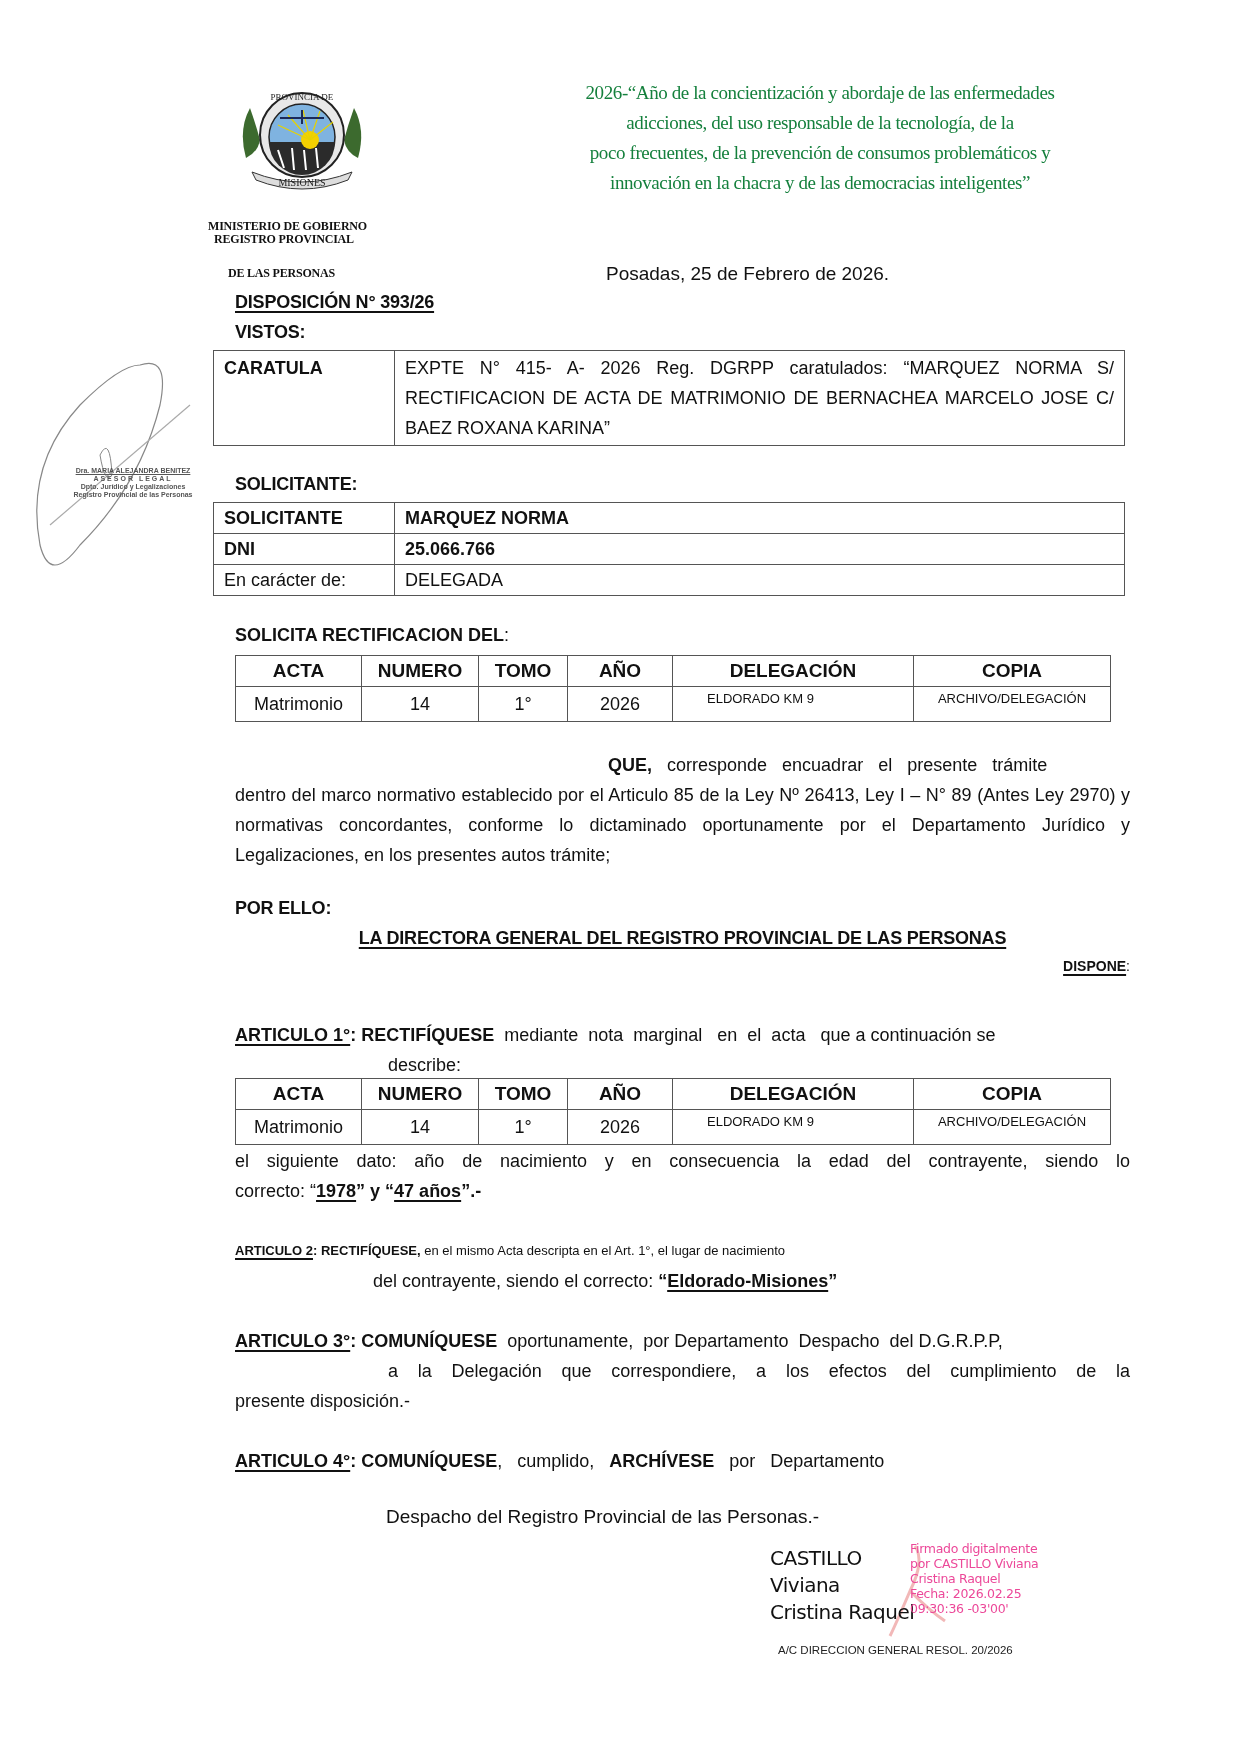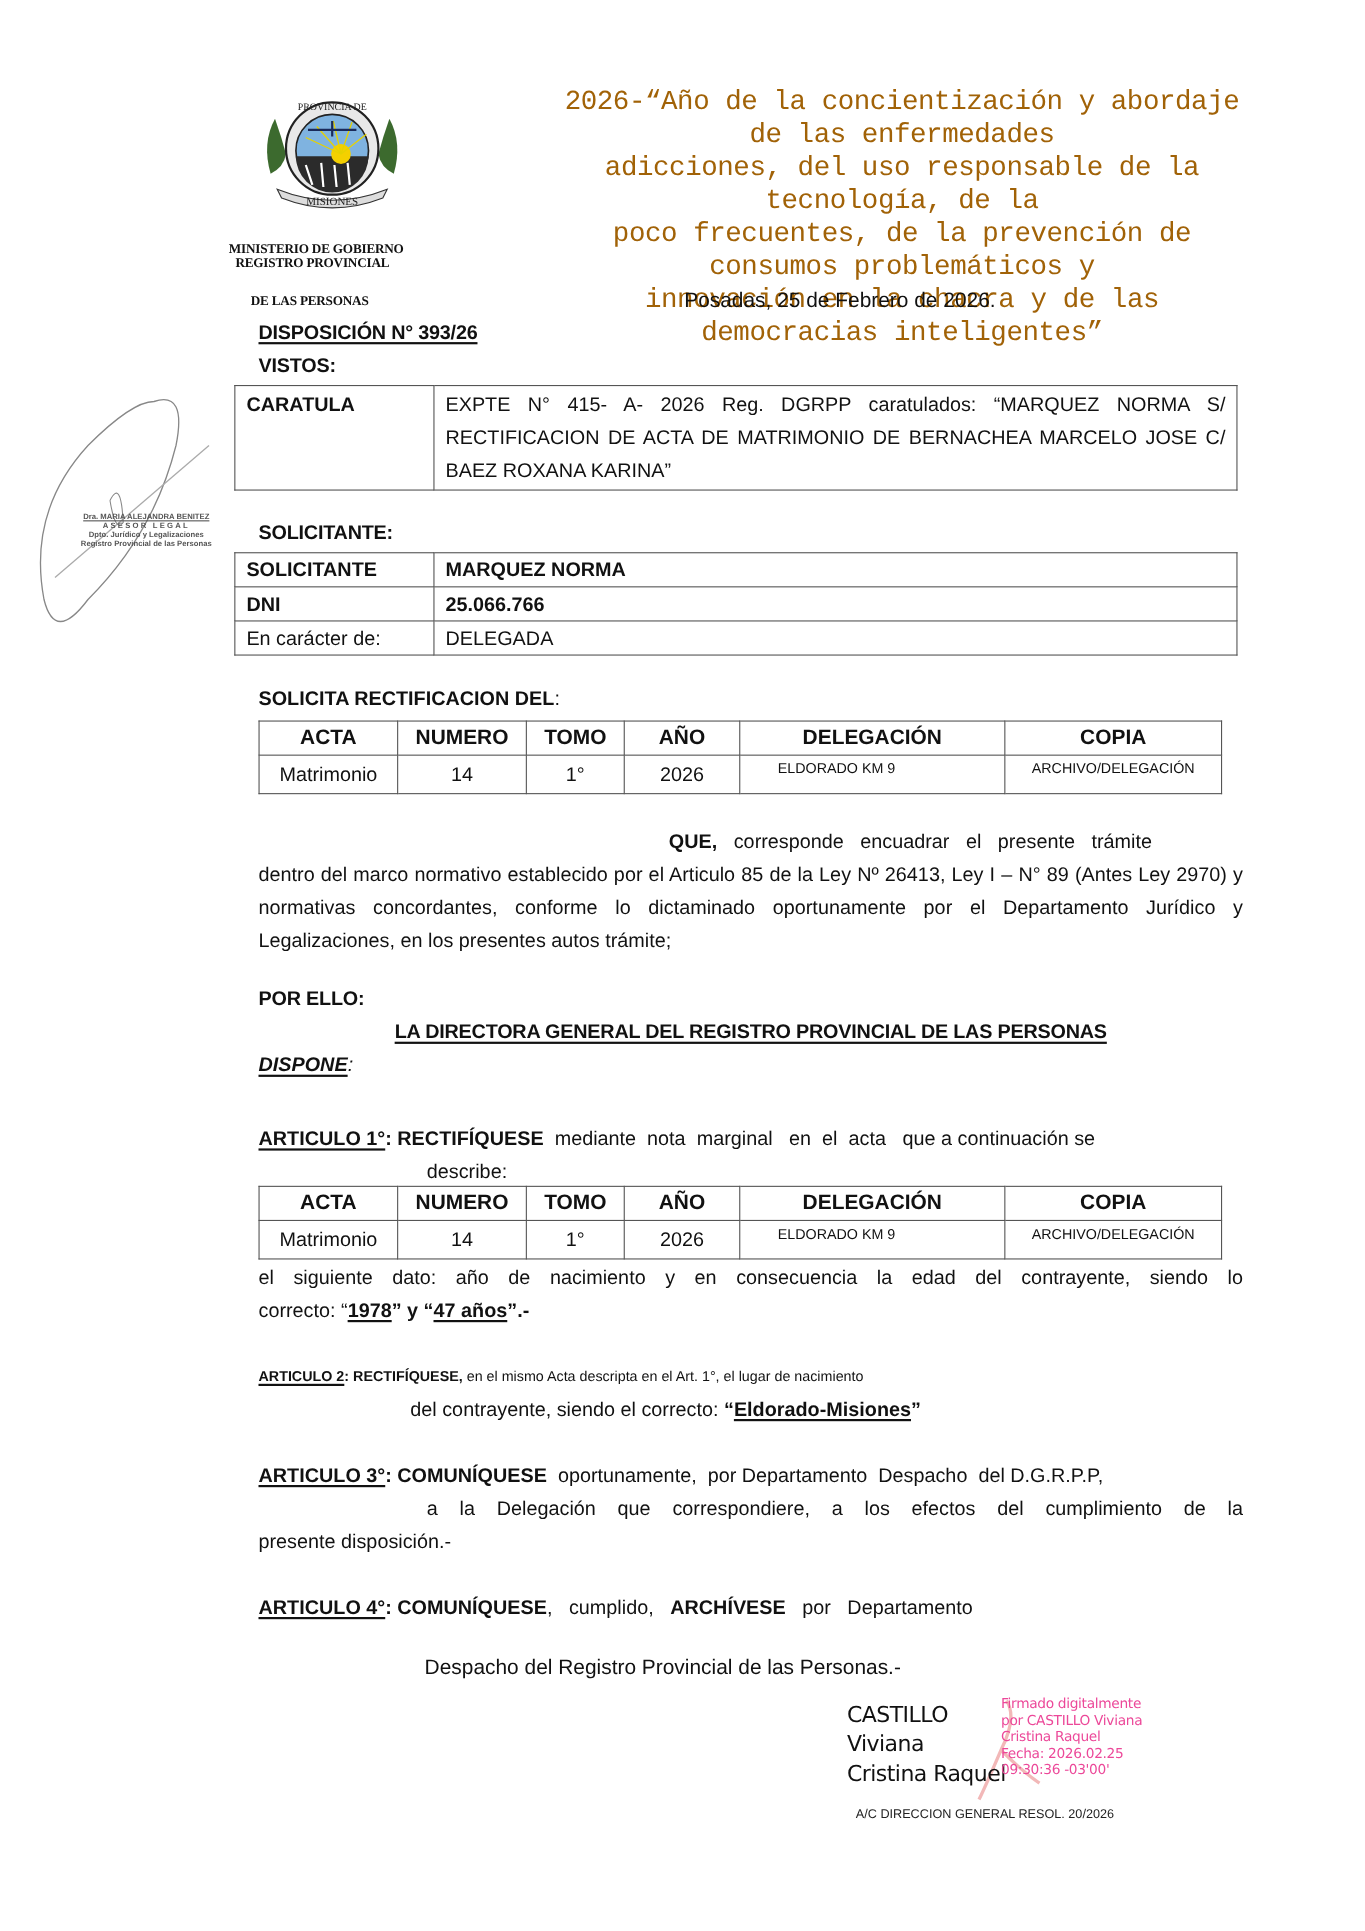--- a/index.html
+++ b/index.html
@@ -7,23 +7,23 @@
          font-family:"Liberation Sans", sans-serif; color:#111; }
   .abs { position:absolute; }
   .b { font-weight:bold; }
   .u { text-decoration:underline; text-underline-offset:3px; text-decoration-thickness:2px; }
   
   #logo { left:238px; top:80px; width:128px; height:110px; }
   #ministry { left:208px; top:220px; font-family:"Liberation Serif", serif; font-weight:bold;
               font-size:12px; line-height:13px; text-align:left; letter-spacing:-0.2px; }
   #ministry div:nth-child(2){ padding-left:6px; }
   #ministry div:nth-child(3){ padding-left:20px;margin-top:21px; }
-  #motto { left:500px; top:78px; width:640px; text-align:center; font-family:Liberation Mono, monospace;
-           font-size:25px; line-height:30px; color:#a16207; letter-spacing:-0.4px; }
-  #date { left:606px; top:263px; font-size:19px;margin-left:16px; }
+  #motto { left:500px; top:78px; width:640px; text-align:center; font-family:Liberation Serif, serif;
+           font-size:19px; line-height:30px; color:#15803d; letter-spacing:-0.4px; }
+  #date { left:606px; top:263px; font-size:19px; }
   .heading { font-size:18px; font-weight:bold; letter-spacing:-0.2px; }
   
   table { border-collapse:collapse; position:absolute; }
   td, th { border:1.5px solid #555; font-size:18px; vertical-align:top; }
   #caratula { left:213px; top:350px; width:912px; }
   #caratula td { padding:2px 10px 2px 10px; line-height:30px; }
   #caratula td.lbl { width:160px; font-weight:bold; }
   #caratula td.val { font-weight:normal; text-align:justify; text-align-last:left; }
   #solicitante { left:213px; top:502px; width:912px; }
   #solicitante td { padding:2px 10px; height:26px; line-height:26px; }
@@ -152,21 +152,21 @@
 
 <div class="abs para" style="top:750px; text-indent:373px;">
   <span class="b">QUE,</span><span style="word-spacing:10px;"> corresponde encuadrar el presente trámite</span>
 </div>
 <div class="abs para last" style="top:780px;">dentro del marco normativo establecido por el Articulo 85 de la Ley Nº 26413, Ley I – N° 89 (Antes Ley 2970) y normativas concordantes, conforme lo dictaminado oportunamente por el Departamento Jurídico y Legalizaciones, en los presentes autos trámite;</div>
 
 <div class="abs heading" style="left:235px; top:898px;">POR ELLO:</div>
 <div class="abs heading" style="left:235px; top:928px; width:895px; text-align:center;">
   <span class="u">LA  DIRECTORA GENERAL DEL REGISTRO PROVINCIAL DE LAS PERSONAS</span>
 </div>
-<div class="abs" style="left:235px; top:958px; width:895px; text-align:left; font-size:18px;font-style:italic;">
+<div class="abs" style="left:235px; top:958px; width:895px; text-align:right; font-size:14px;">
   <span class="b u">DISPONE</span><span>:</span>
 </div>
 
 <div class="abs" style="left:235px; top:1020px; width:895px; font-size:18px; line-height:30px; white-space:pre;"><span class="b u">ARTICULO 1°</span><span class="b">: </span><span class="b">RECTIFÍQUESE</span><span>  mediante  nota  marginal   en  el  acta   que a continuación se</span></div>
 <div class="abs" style="left:388px; top:1050px; font-size:18px; line-height:30px;">describe:</div>
 
 <table id="acta2" class="acta">
   <tbody>
       <tr>
     <th style="width:117px">ACTA</th>

